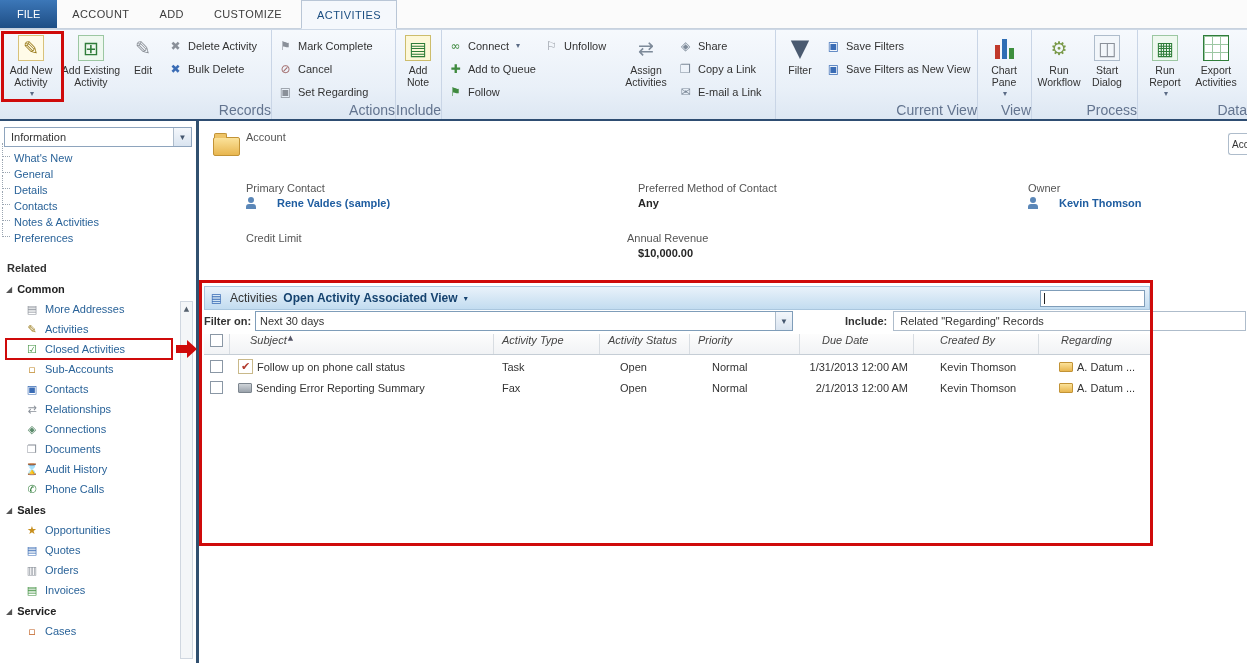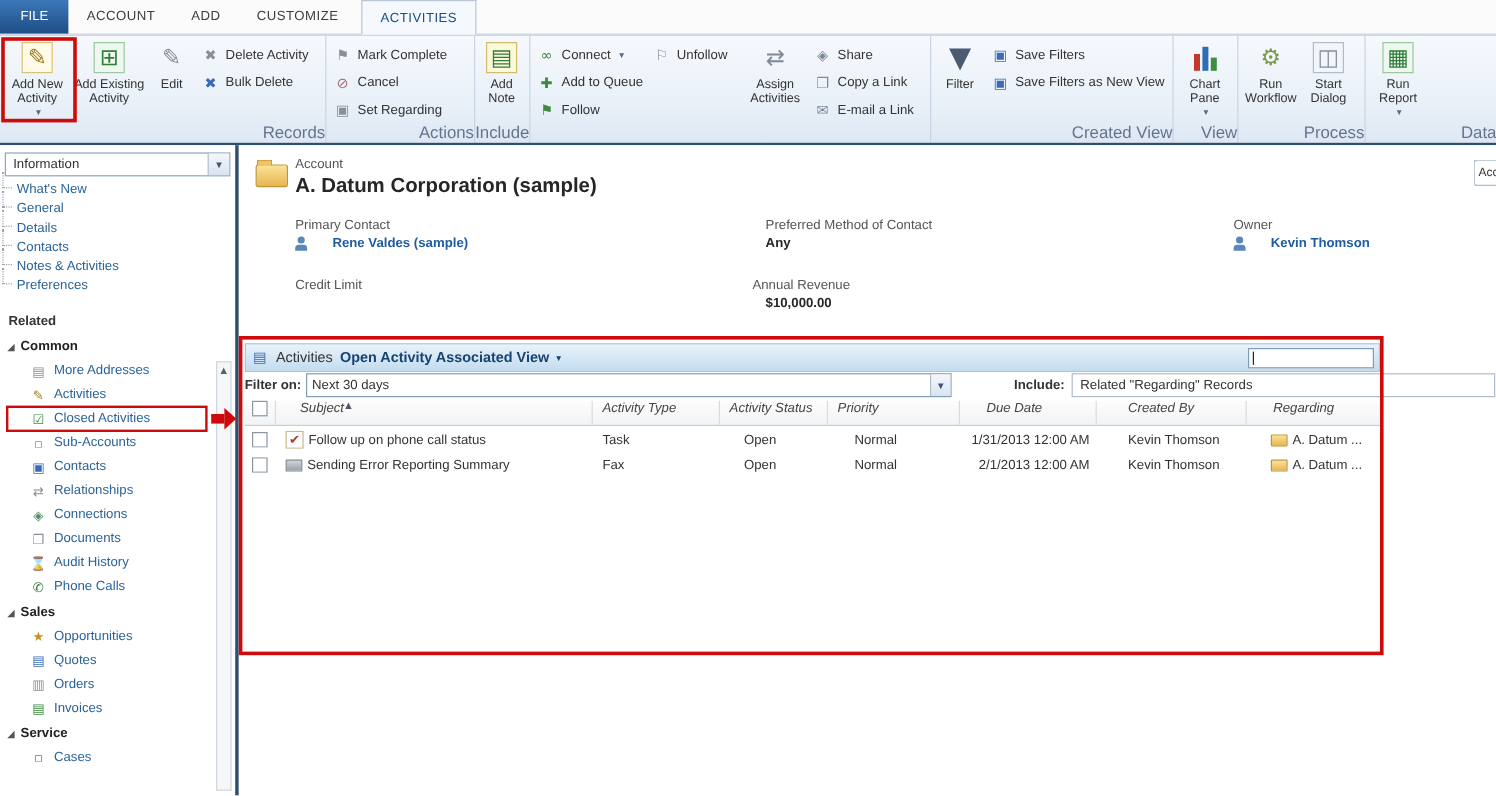--- a/index.html
+++ b/index.html
@@ -255,21 +255,21 @@
         <div class="smallbtn">
           <span class="sicon g ic-save">▣</span>
           <span>Save Filters</span>
         </div>
         <div class="smallbtn">
           <span class="sicon g ic-save">▣</span>
           <span>Save Filters as New View</span>
         </div>
       </div>
     </div>
-    <div class="rg-label">Created View</div>
+    <div class="rg-label">Current View</div>
   </div>
 
   <div class="rgroup" style="width:54px">
     <div class="rg-body">
       <div class="bigbtn" style="width:48px">
         <span class="bicon ic-chart"></span>
         <span>Chart Pane</span>
           <span class="drop">▾</span>
       </div>
     </div>
@@ -289,20 +289,24 @@
     </div>
     <div class="rg-label">Process</div>
   </div>
 
   <div class="rgroup" style="width:109px; border-right:none">
     <div class="rg-body">
       <div class="bigbtn" style="width:50px">
         <span class="bicon g ic-report">▦</span>
         <span>Run Report</span>
           <span class="drop">▾</span>
+      </div>
+      <div class="bigbtn" style="width:52px">
+        <span class="bicon ic-export"></span>
+        <span>Export Activities</span>
       </div>
     </div>
     <div class="rg-label">Data</div>
   </div>
 
 </div>
 <div class="ribbon-divider"></div>
 
 <div class="sidebar">
   <div class="info-combo">
@@ -397,21 +401,20 @@
 
   <div class="side-scroll">
     <span class="sarrow g">▲</span>
   </div>
 </div>
 <div class="vdivider"></div>
 
 <div class="main">
   <div class="folder-icon"></div>
   <div class="entity-label">Account</div>
-  <div class="page-title">A. Datum Corporation (sample)</div>
 
   <div class="fld-label" style="left:47px; top:61px">Primary Contact</div>
   <div class="fld-link" style="left:47px; top:76px">
     <span class="person-icon"></span>
     <span>Rene Valdes (sample)</span>
   </div>
 
   <div class="fld-label" style="left:439px; top:61px">Preferred Method of Contact</div>
   <div class="fld-value" style="left:439px; top:76px">Any</div>
 

